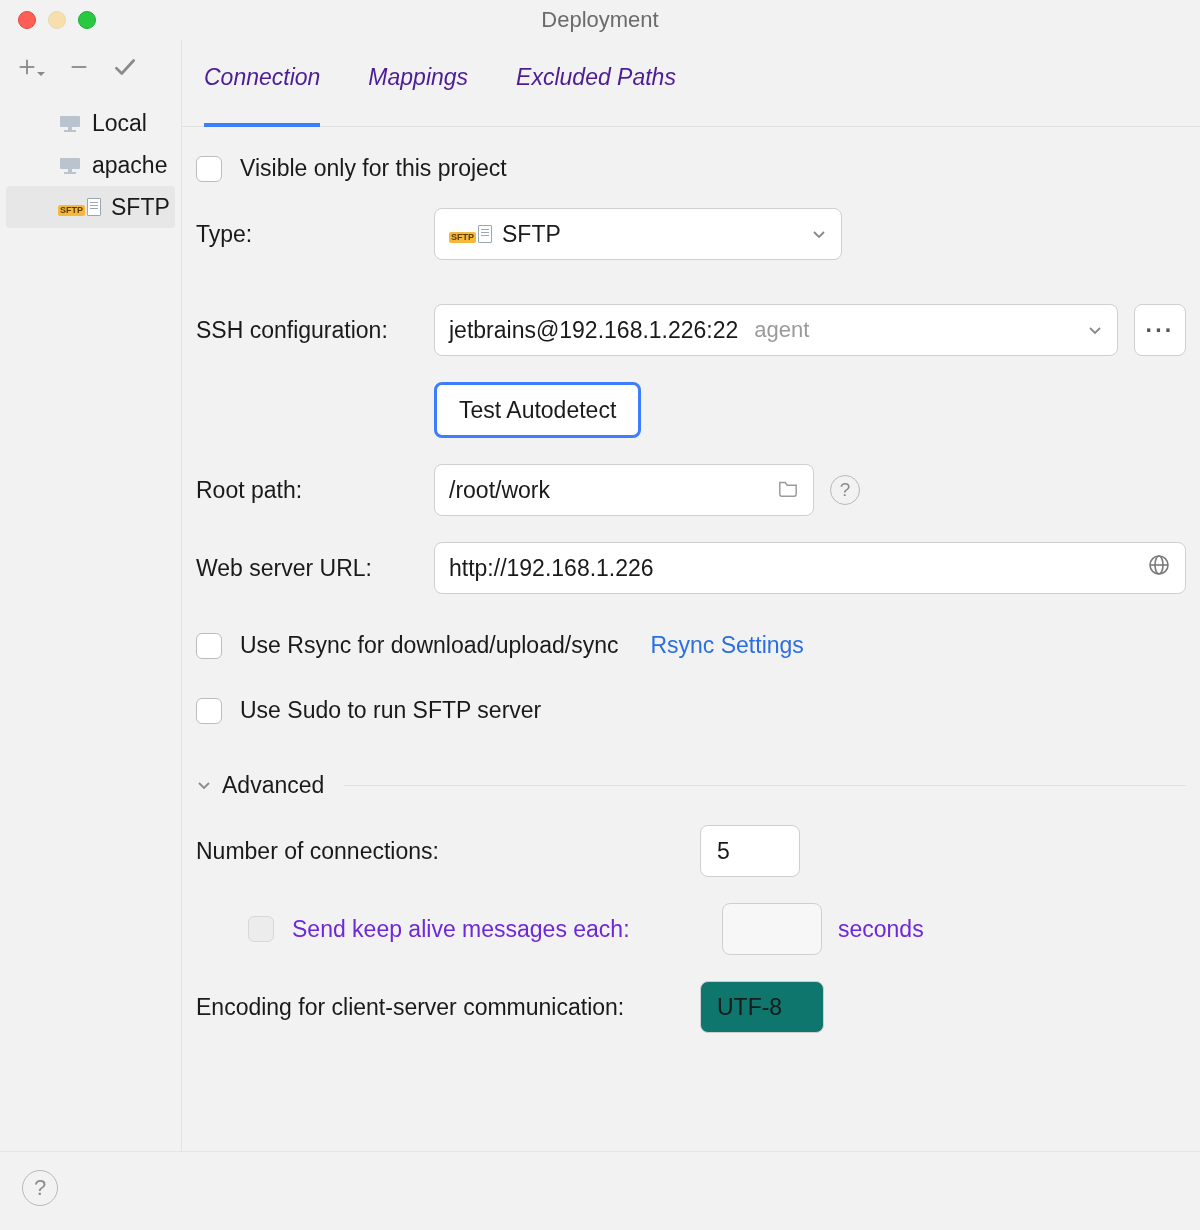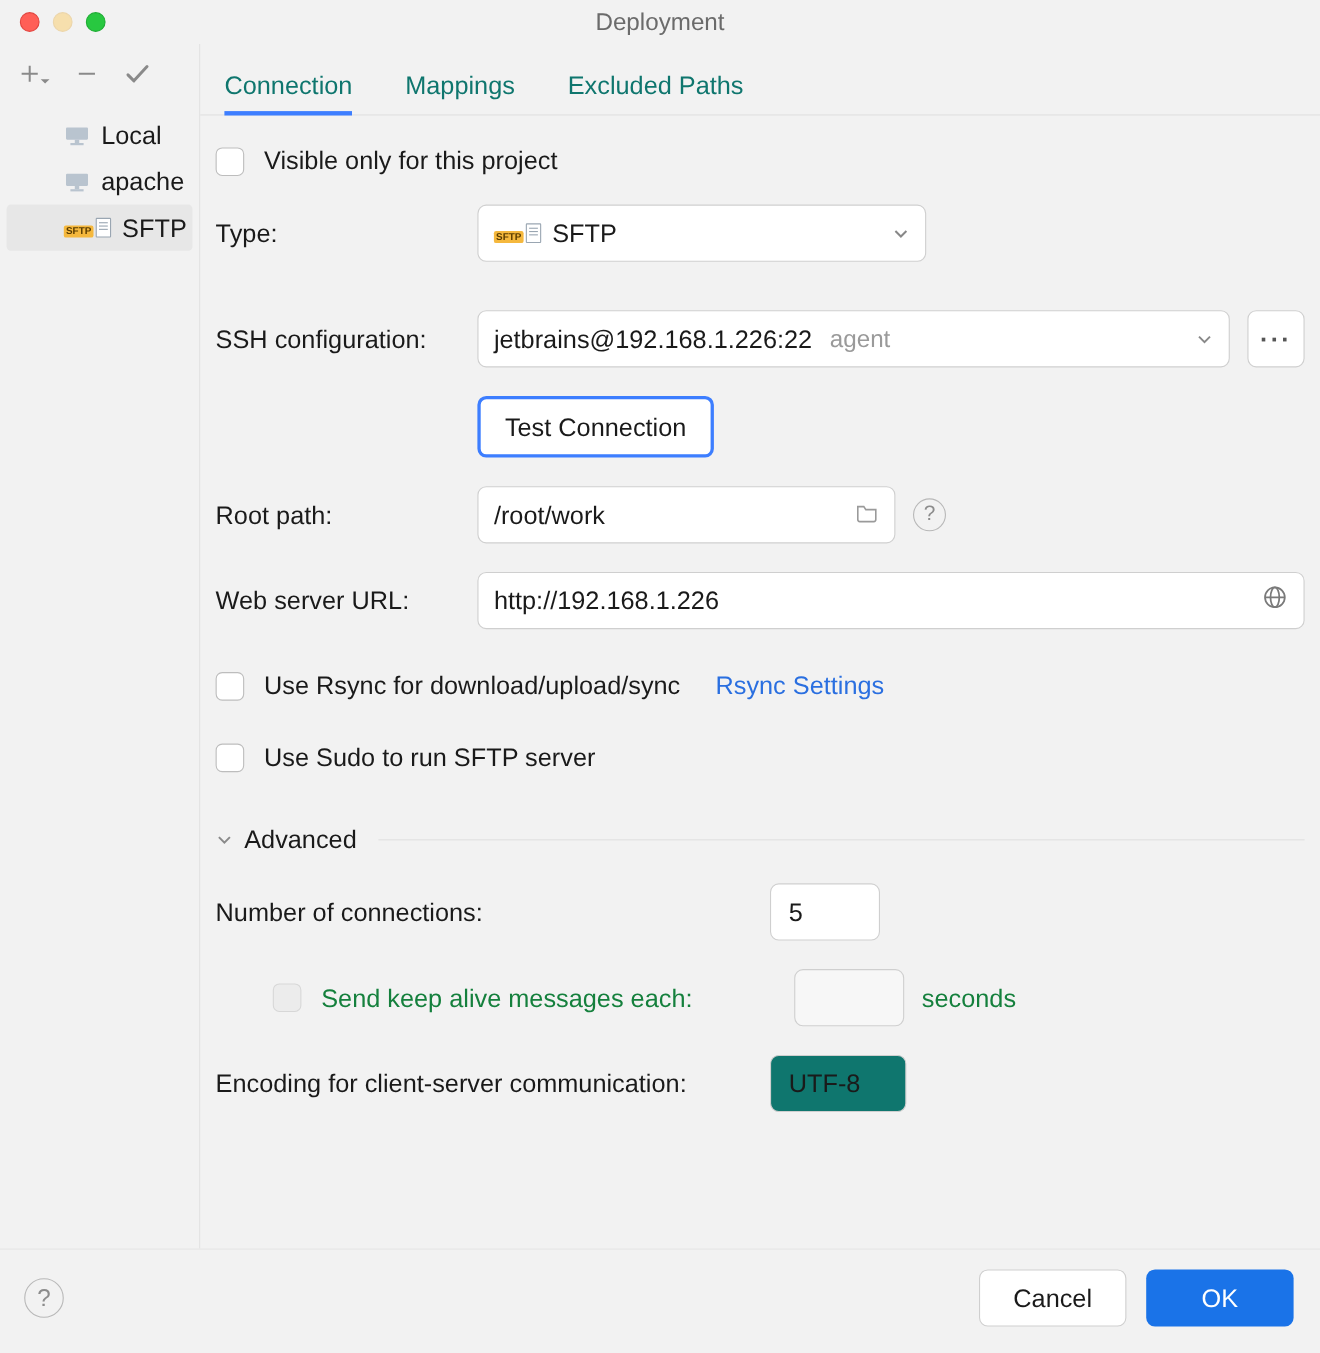--- a/index.html
+++ b/index.html
@@ -15,29 +15,29 @@
   .body { display: flex; flex: 1; min-height: 0; }
   .sidebar { width: 182px; border-right: 1px solid #e3e3e3; display: flex; flex-direction: column; padding-top: 6px; }
   .sidebar-toolbar { display: flex; align-items: center; gap: 22px; padding: 8px 12px 12px 16px; }
   .side-btn { display: inline-flex; align-items: center; color: #7d7d7d; cursor: pointer; }
   .side-btn svg { display: block; }
   .server-list { padding-top: 10px; }
   .server-item { display: flex; align-items: center; gap: 10px; height: 42px; padding-left: 58px; cursor: pointer; }
   .server-item.selected { background: #e7e7e7; border-radius: 4px; margin: 0 6px; padding-left: 52px; }
   .main { flex: 1; display: flex; flex-direction: column; min-width: 0; }
   .tabs { display: flex; gap: 48px; padding: 24px 14px 0 22px; border-bottom: 1px solid #e0e0e0; }
-  .tab { padding-bottom: 10px; cursor: pointer; color: #0f766e; }
+  .tab { padding-bottom: 32px; cursor: pointer; color: #4c1d95; font-style: italic; }
   .tab.active { border-bottom: 4px solid #3d7eff; margin-bottom: -1px; }
   .form { padding: 28px 14px 0 14px; display: flex; flex-direction: column; gap: 26px; }
   .row { display: flex; align-items: center; gap: 16px; }
   .label { width: 222px; }
   .check { display: flex; align-items: center; gap: 18px; }
   .checkbox { width: 26px; height: 26px; border: 1.5px solid #bdbdbd; border-radius: 6px; background: #fff; }
   .checkbox.disabled { background: #ececec; border-color: #d7d7d7; }
-  .disabled-text { color: #15803d; }
+  .disabled-text { color: #6d28d9; }
   .input, .select { height: 52px; border: 1px solid #cfcfcf; border-radius: 8px; background: #fff; display: flex; align-items: center; padding: 0 14px; font-size: 23px; color: #1a1a1a; }
   .select { justify-content: space-between; cursor: pointer; }
   .select .left { display: flex; align-items: center; gap: 10px; }
   .select.small { width: 408px; }
   .select.ssh { flex: 1; }
   .input { flex: 1; }
   .input .icon-right { margin-left: auto; color: #888; }
   .btn { height: 52px; padding: 0 22px; border: 1px solid #cfcfcf; border-radius: 8px; background: #fff; display: inline-flex; align-items: center; justify-content: center; cursor: pointer; font-size: 23px; }
   .btn.icon-only { width: 52px; padding: 0; }
   .btn.primary-outline { border: 3px solid #3d7eff; color: #1a1a1a; padding: 0 22px; height: 56px; }
@@ -160,21 +160,21 @@
             </span>
             <svg width="16" height="16" viewBox="0 0 16 16" fill="none" stroke="#888" stroke-width="1.8">
                 <polyline points="3 6 8 11 13 6"></polyline>
               </svg>
           </div>
           <div class="btn icon-only" style="color:#555; letter-spacing:2px; font-weight:bold">···</div>
         </div>
 
         <div class="row">
           <div class="label"></div>
-          <div class="btn primary-outline">Test Connection</div>
+          <div class="btn primary-outline">Test Autodetect</div>
         </div>
 
         <div class="row">
           <div class="label">Root path:</div>
           <div class="input" style="flex:0 0 380px">
             <span>/root/work</span>
             <span class="icon-right">
               <svg width="22" height="20" viewBox="0 0 24 22" fill="none" stroke="#9a9a9a" stroke-width="1.6">
                   <path d="M3 5 h6 l2 3 h10 v10 a2 2 0 0 1 -2 2 H5 a2 2 0 0 1 -2 -2 Z"></path>
                 </svg>
@@ -239,18 +239,14 @@
             <span>UTF-8</span>
           </div>
         </div>
 
       </div>
     </div>
   </div>
 
   <div class="footer">
     <div class="help-circle">?</div>
-    <div class="footer-buttons">
-      <div class="btn" style="width:134px">Cancel</div>
-      <div class="btn-primary">OK</div>
-    </div>
   </div>
 </div>
 
 </body></html>

